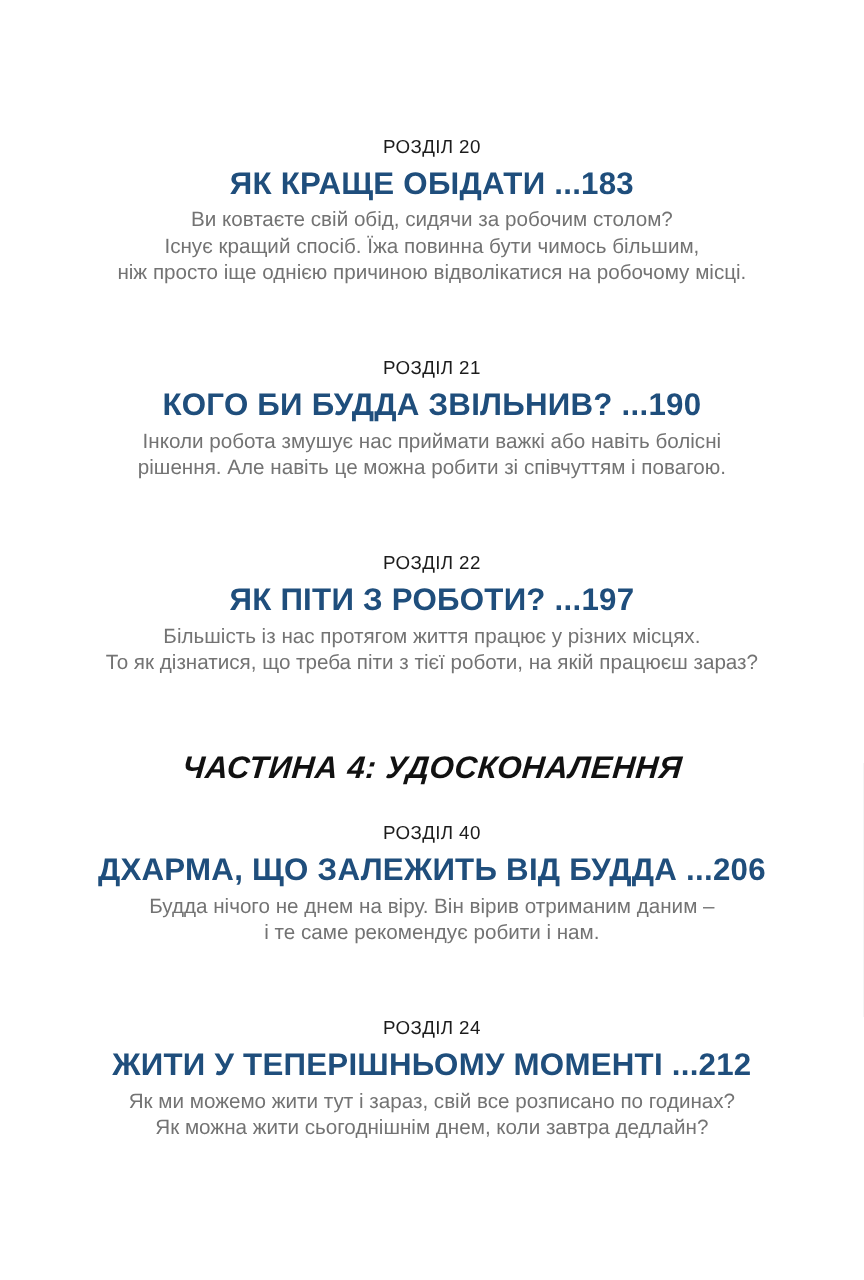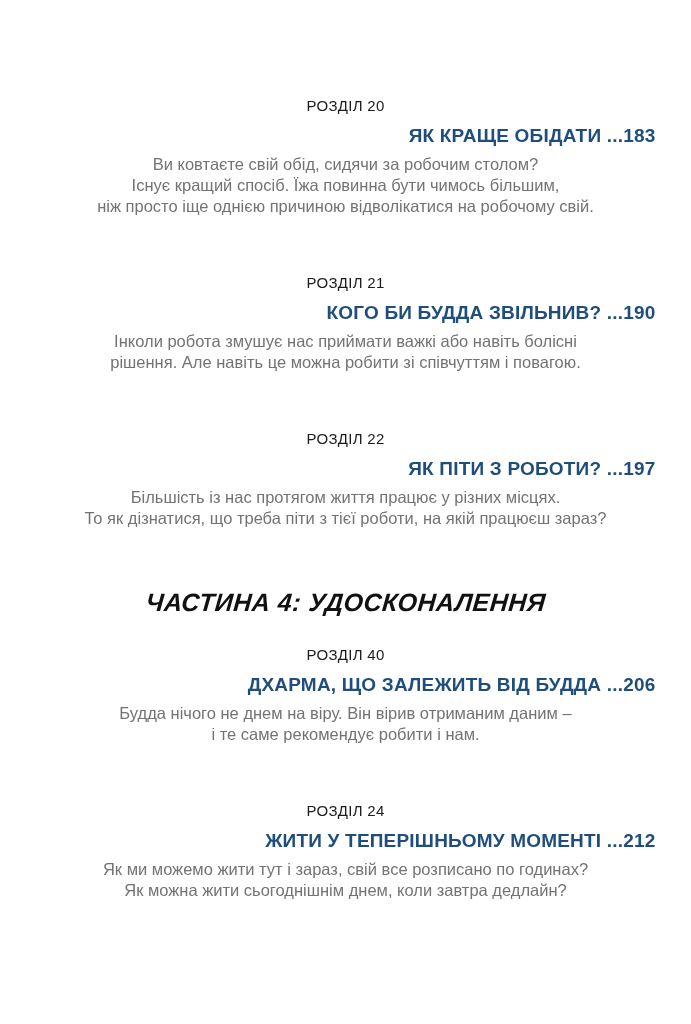--- a/index.html
+++ b/index.html
@@ -13,42 +13,41 @@
     height: 1024px;
     margin: 0 auto;
     background: #ffffff;
     font-family: "Liberation Sans", sans-serif;
     overflow: hidden;
     box-sizing: border-box;
     padding-top: 97px;
   }
   .content {
     width: 620px;
-    margin: 0 auto;
+    margin: 12px auto;
     text-align: center;
   }
   .chapter {
     margin-bottom: 57px;
   }
   .chapter-label {
     font-size: 15px;
     font-weight: 400;
     letter-spacing: 0.3px;
     color: #1c1c1c;
     line-height: 18px;
     margin-bottom: 9px;
   }
   .chapter-title {
-    font-size: 19px;
+    font-size: 25px;
     font-weight: 700;
     letter-spacing: 0.2px;
     color: #1f4e7c;
     line-height: 23px;
     margin-bottom: 7px;
-    text-align: right;
   }
   .chapter-desc {
     font-size: 16.5px;
     font-weight: 400;
     color: #737373;
     line-height: 21px;
   }
   .desc-line {
     display: block;
   }
@@ -68,21 +67,21 @@
 
 <div class="page">
   <div class="content">
 
     <section class="chapter">
       <div class="chapter-label">РОЗДІЛ 20</div>
       <div class="chapter-title">ЯК КРАЩЕ ОБІДАТИ ...183</div>
       <div class="chapter-desc">
         <span class="desc-line">Ви ковтаєте свій обід, сидячи за робочим столом?</span>
         <span class="desc-line">Існує кращий спосіб. Їжа повинна бути чимось більшим,</span>
-        <span class="desc-line">ніж просто іще однією причиною відволікатися на робочому свій.</span>
+        <span class="desc-line">ніж просто іще однією причиною відволікатися на робочому місці.</span>
       </div>
     </section>
 
     <section class="chapter">
       <div class="chapter-label">РОЗДІЛ 21</div>
       <div class="chapter-title">КОГО БИ БУДДА ЗВІЛЬНИВ? ...190</div>
       <div class="chapter-desc">
         <span class="desc-line">Інколи робота змушує нас приймати важкі або навіть болісні</span>
         <span class="desc-line">рішення. Але навіть це можна робити зі співчуттям і повагою.</span>
       </div>

